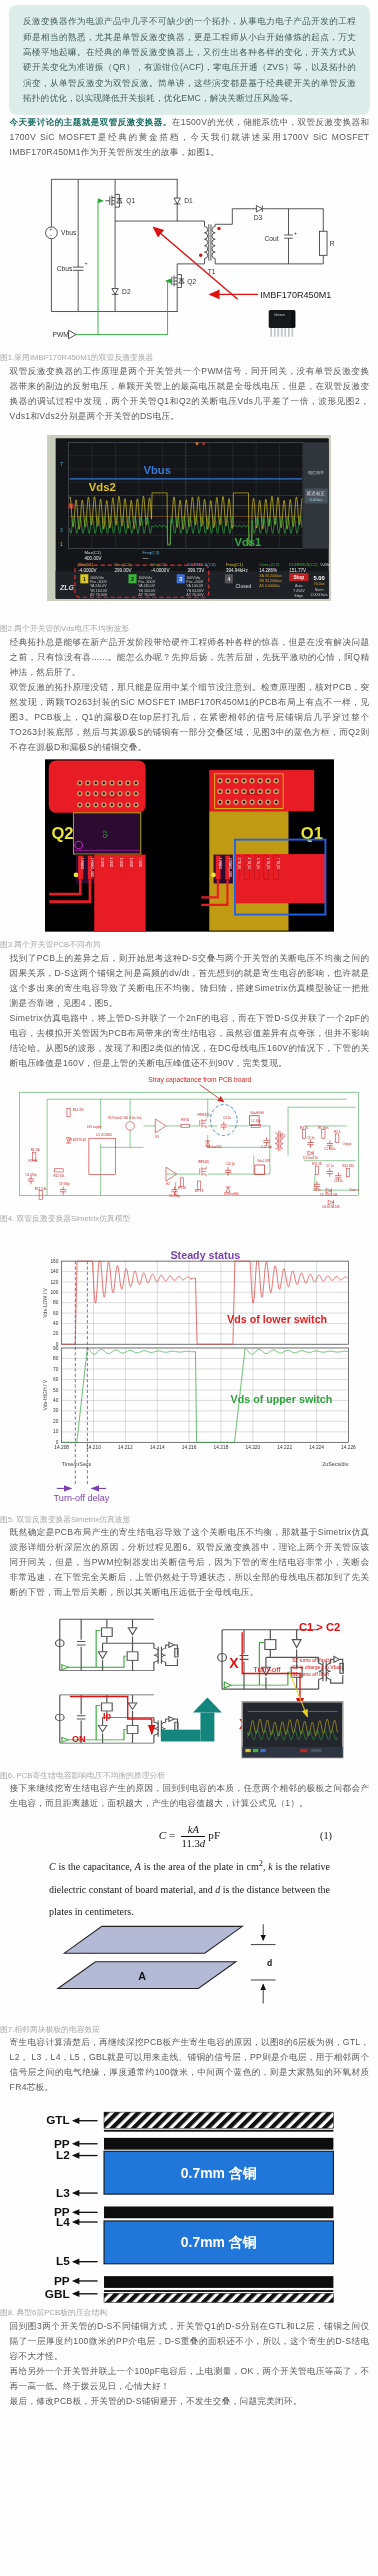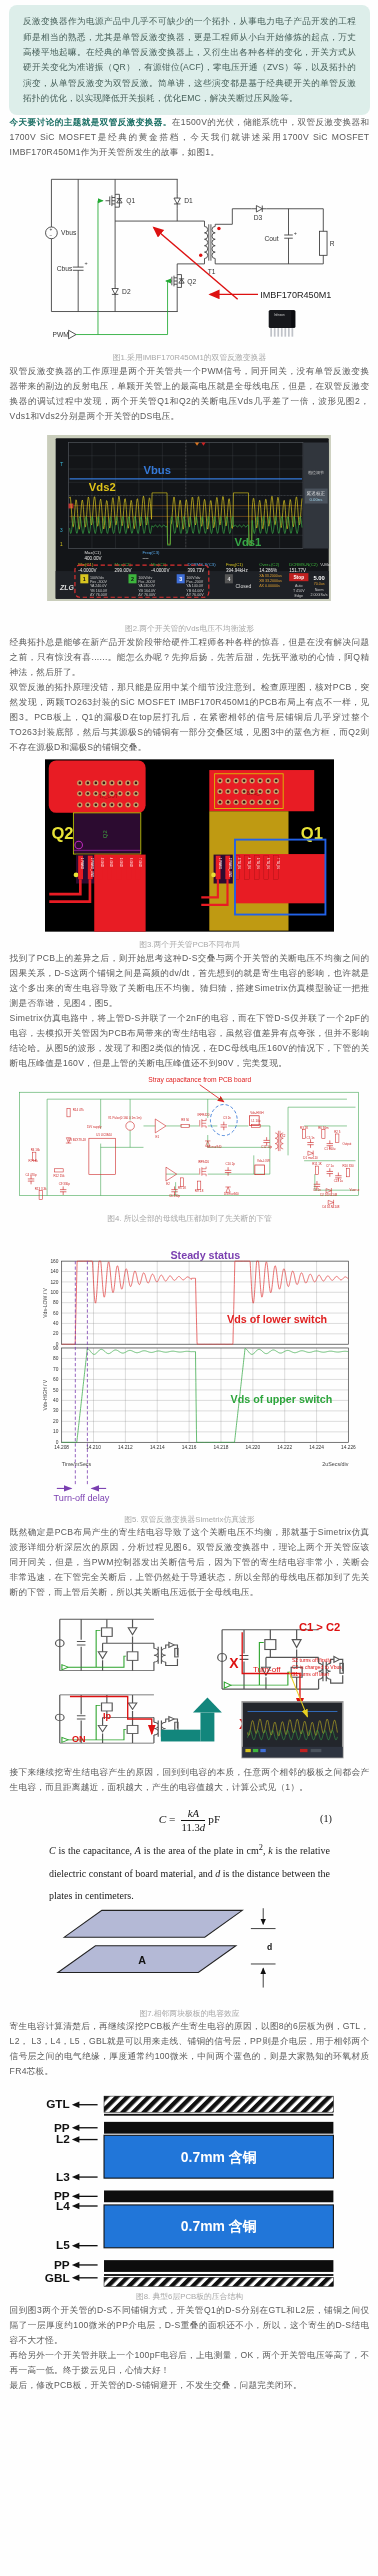--- a/index.html
+++ b/index.html
@@ -2,21 +2,21 @@
 <html style="font-size:8.6px"><head>
 <meta charset="utf-8">
 <style>
   html,body{margin:0;padding:0;background:#ffffff;}
   body{width:379px;font-family:"Liberation Sans","DejaVu Sans",sans-serif;}
   .page{position:relative;width:379px;height:2576px;overflow:hidden;background:#fefefe;}
   .intro{margin:5.4px 9px 0;background:#ddeeea;border-radius:8px;padding:9px 14px;
          font-size:8.6px;line-height:15.3px;color:#47605a;text-align:justify;letter-spacing:0.2px;}
   p.body{margin:0 9.6px;font-size:8.6px;line-height:15px;color:#595959;text-align:justify;letter-spacing:0.3px;}
   .lead{color:#186e63;font-weight:bold;}
-  .cap{text-align:center;color:#a8a8a8;font-size:7.8px;line-height:10.7px;}
+  .cap{color:#a8a8a8;font-size:7.8px;line-height:10.7px;}
   figure{margin:0;padding:0;}
   svg{display:block;}
   svg text{font-family:"Liberation Sans","DejaVu Sans",sans-serif;}
   .mt4{margin-top:17px}.mt8{margin-top:4.3px}.mt10{margin-top:5.4px}
   .mt14{margin-top:7.5px}.mt16{margin-top:8.6px}.mt18{margin-top:23px}.mt22{margin-top:11.8px}
   .mt24{margin-top:4px}.mt25{margin-top:13.4px}.mt26{margin-top:14px}.mt28{margin-top:15px}
   .mt30{margin-top:16px}.mt32{margin-top:17px}.mt38{margin-top:20.4px}.mt40{margin-top:21.4px}
   
   .f2w{fill:#dddddd;font-size:8px}.f2v{fill:#ececec;font-size:8.5px}
   .f2y{fill:#d8c520;font-size:8px}.f2g{fill:#3db53d;font-size:8px}.f2b{fill:#58a8e8;font-size:8px}
@@ -503,21 +503,21 @@
           <text x="588" y="172" class="f4l">C7 1u</text>
           <text x="604" y="200" class="f4l">C11 1u</text>
           <text x="622" y="172" class="f4l">R10 330</text>
           <text x="564" y="216" class="f4l">C8 1n</text>
           <text x="586" y="226" class="f4l">D2 D1N4148</text>
           <text x="590" y="248" class="f4l">D4 D1N4148</text>
           <text x="634" y="216" class="f4l">Vsense</text>
         </g>
     </svg>
   </figure>
-  <div class="cap mt10">图4. 所以全部的母线电压都加到了先关断的下管</div>
+  <div class="cap mt10">图4. 双管反激变换器Simetrix仿真模型</div>
 
   <figure class="mt40">
     <svg id="f5" width="379" height="264" viewBox="0 0 707 492">
       <defs>
         <marker id="pa5" markerWidth="9" markerHeight="9" refX="7" refY="3" orient="auto">
             <path d="M0,0 L8,3 L0,6 z" fill="#7a3fb0"></path>
           </marker>
       </defs>
       <text x="383" y="24" fill="#7a3fb0" font-size="20" font-weight="bold" text-anchor="middle">Steady status</text>
       <g id="f5g" stroke="#8a8a8a" stroke-width="0.55">
@@ -667,20 +667,21 @@
         <rect x="452" y="252" width="188" height="20" fill="#2e3440"></rect>
         <rect x="458" y="256" width="10" height="6" fill="#d8c520"></rect>
           <rect x="472" y="256" width="10" height="6" fill="#3db53d"></rect>
         <rect x="486" y="256" width="10" height="6" fill="#3f6fd8"></rect>
           <rect x="560" y="256" width="14" height="6" fill="#c02020"></rect>
         <rect x="580" y="256" width="20" height="6" fill="#4a525c"></rect>
       </g>
       <path d="M540,112 L574,196" stroke="#e8d020" stroke-width="2" fill="none" marker-end="url(#ya6)"></path>
     </svg>
   </figure>
+  <div class="cap mt10">图6. PCB寄生结电容影响电压不均衡的原理分析</div>
 
   <p class="body mt30">接下来继续挖寄生结电容产生的原因，回到到电容的本质，任意两个相邻的极板之间都会产生电容，而且距离越近，面积越大，产生的电容值越大，计算公式见（1）。</p>
 
   <div class="formula-row">
     <i>C</i><span> = </span><span class="frac"><span class="num"><i>kA</i></span><span class="den"><span>11.3</span><i>d</i></span></span><span>pF</span>
     <span class="ftag">(1)</span>
   </div>
 
   <div class="expl"><i>C</i><span> is the capacitance, </span><i>A</i><span> is the area of the plate in cm</span><sup>2</sup><span>, </span><i>k</i><span> is the relative dielectric constant of board material, and </span><i>d</i><span> is the distance between the plates in centimeters.</span></div>
 

